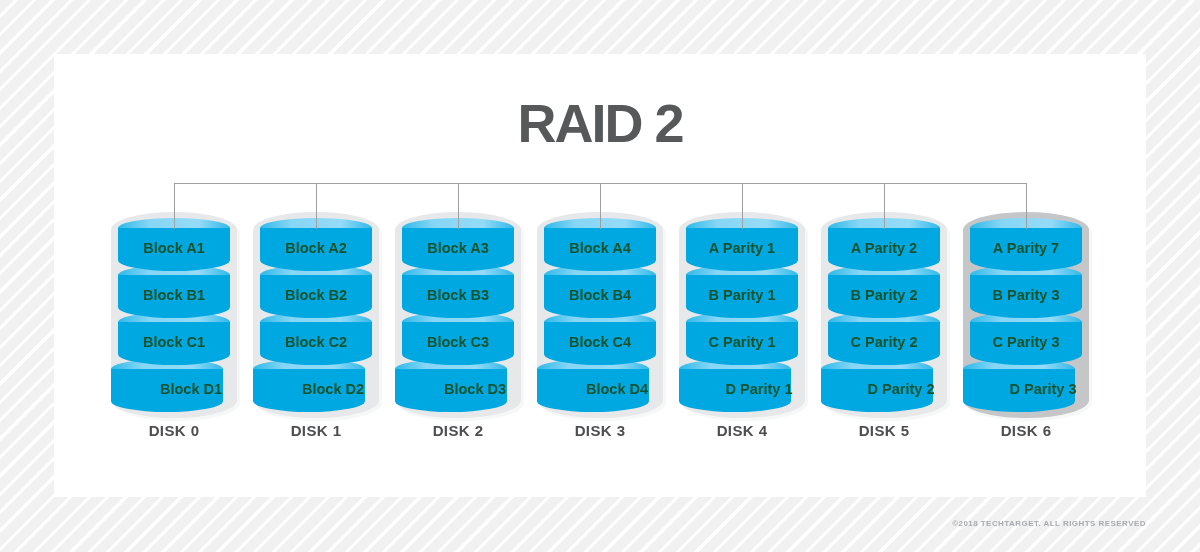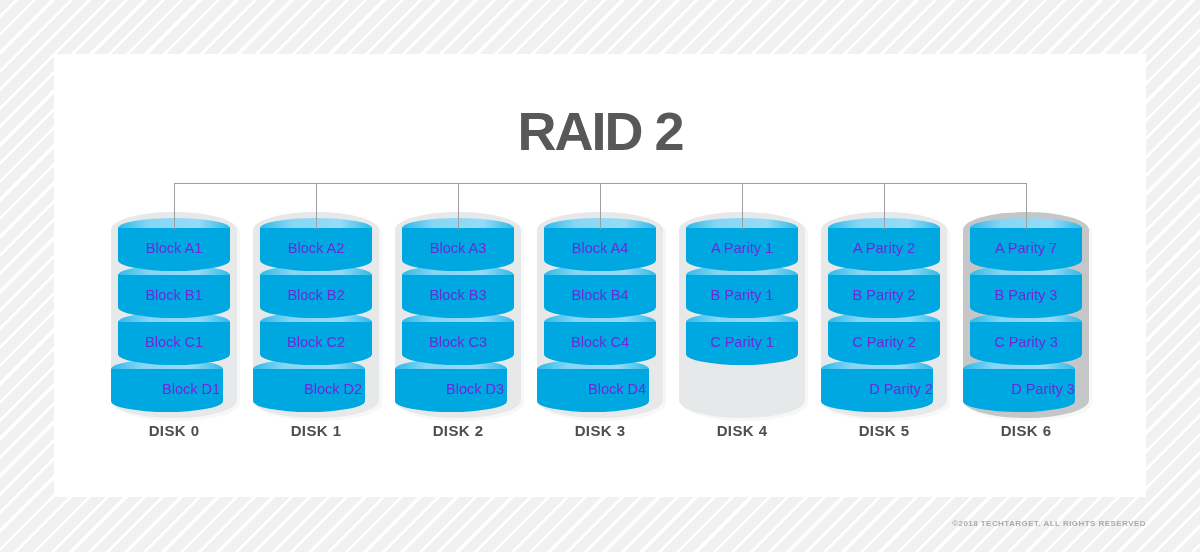--- a/index.html
+++ b/index.html
@@ -8,21 +8,20 @@
     position:relative;width:1200px;height:552px;overflow:hidden;
     background:repeating-linear-gradient(135deg,#f1f1f2 0px,#f1f1f2 10px,#ffffff 10px,#ffffff 13px);
   }
   .card{
     position:absolute;left:54px;top:54px;width:1092px;height:443px;background:#ffffff;
   }
   .title{
     position:absolute;left:0;right:0;top:38px;text-align:center;
     font-size:54px;font-weight:900;letter-spacing:-2px;
     color:var(--title,#57585a);
-    margin-top:8px;
   }
   .connector{position:absolute;left:0;top:0;right:0;bottom:0;z-index:6;pointer-events:none;}
   .h-line{
     position:absolute;left:120px;top:129px;width:852px;height:1px;
     background:var(--connector,#9e9fa1);
   }
   .v-line{
     position:absolute;top:129px;width:1px;height:46px;
     background:var(--connector,#9e9fa1);
   }
@@ -48,21 +47,21 @@
     position:absolute;left:0;top:0;width:112px;height:20px;border-radius:50%;
     background:linear-gradient(90deg,#2eb9e9 0%,#86d6f5 28%,#95dbf7 72%,#2eb9e9 100%);
   }
   .seg-body{
     position:absolute;left:0;top:10px;width:112px;height:43px;
     background:var(--cylinder-body,#00a8e1);
     border-radius:0 0 56px 56px / 0 0 11px 11px;
   }
   .seg-label{
     position:absolute;left:0;right:0;top:22px;z-index:5;
-    text-align:center;color:#6d28d9;font-size:14.5px;font-weight:400;
+    text-align:center;color:#14532d;font-size:14.5px;font-weight:700;
   }
   .disk-label{
     margin-top:4px;text-align:center;
     font-size:15px;font-weight:700;letter-spacing:0.4px;
     color:var(--disk-label,#4d4e50);
   }
   .copyright{
     position:absolute;right:54px;top:519px;
     font-size:8px;font-weight:700;letter-spacing:0.45px;
     color:var(--copyright,#a9abae);
@@ -203,20 +202,25 @@
           <div class="seg">
             <div class="seg-cap"></div>
             <div class="seg-body"></div>
             <div class="seg-label">B Parity 1</div>
           </div>
           <div class="seg">
             <div class="seg-cap"></div>
             <div class="seg-body"></div>
             <div class="seg-label">C Parity 1</div>
           </div>
+          <div class="seg">
+            <div class="seg-cap"></div>
+            <div class="seg-body"></div>
+            <div class="seg-label">D Parity 1</div>
+          </div>
         </div>
         <div class="disk-label">DISK 4</div>
       </div>
 
       <div class="disk">
         <div class="capsule">
           <div class="seg">
             <div class="seg-cap"></div>
             <div class="seg-body"></div>
             <div class="seg-label">A Parity 2</div>

